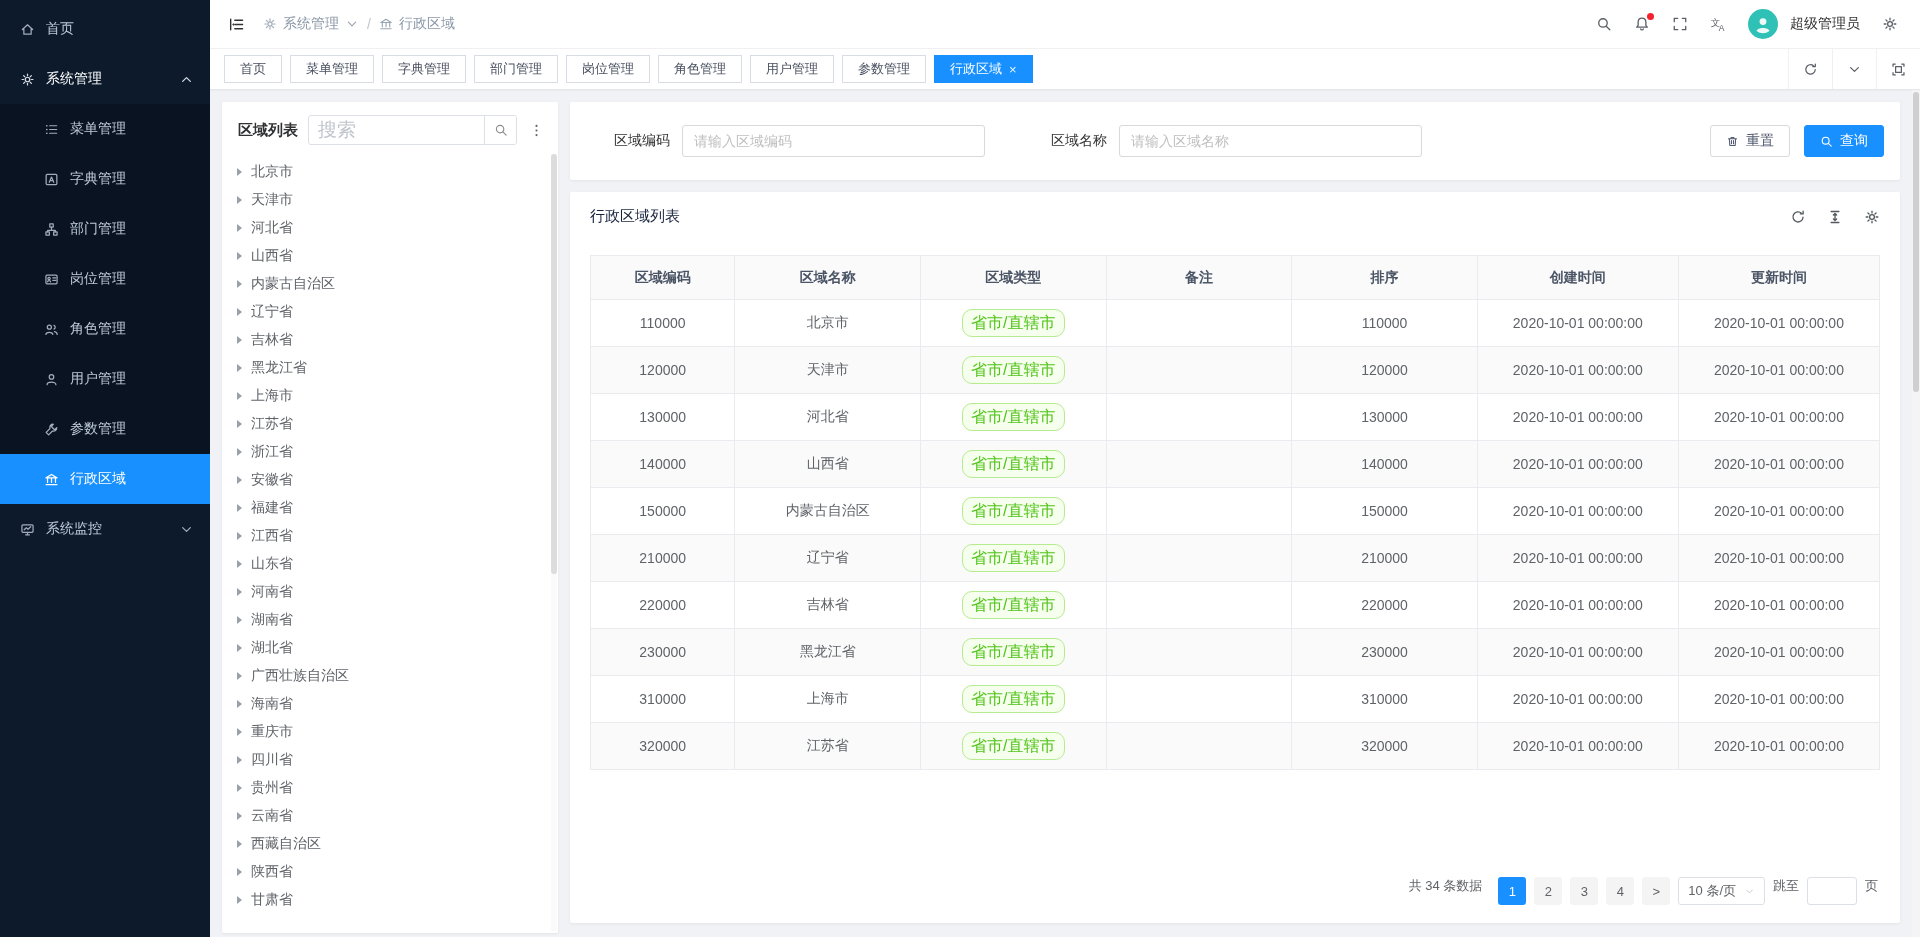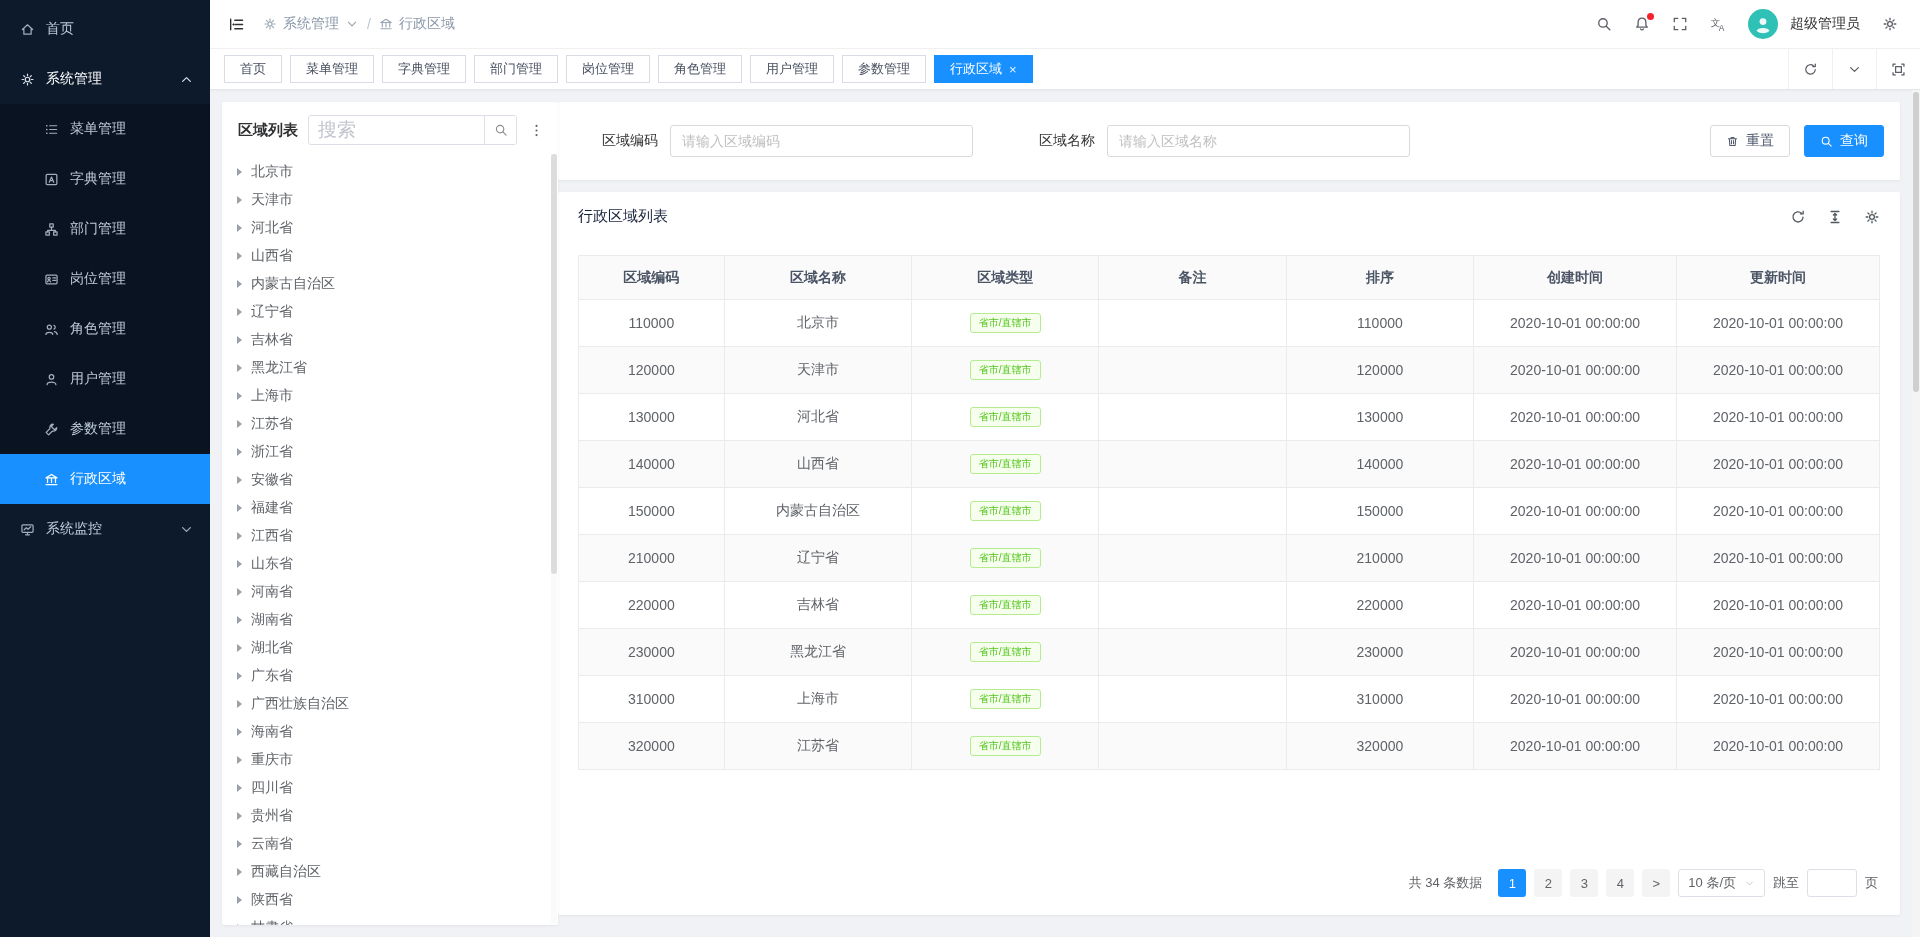--- a/index.html
+++ b/index.html
@@ -45,21 +45,21 @@
   
   .tabbar { height:41px; background:#fff; display:flex; align-items:center; padding-left:14px; border-bottom:1px solid #e4e7ea; box-shadow:0 1px 2px rgba(0,0,0,.03); flex-shrink:0; }
   .tabs { display:flex; align-items:center; gap:8px; }
   .tab { height:28px; display:flex; align-items:center; gap:7px; padding:0 15px; border:1px solid #d8dce5; background:#fff; color:#495060; font-size:13px; cursor:pointer; white-space:nowrap; }
   .tab.active { background:#1890ff; border-color:#1890ff; color:#fff; }
   .tab-close { font-size:13px; line-height:1; opacity:.9; cursor:pointer; }
   .tab-controls { margin-left:auto; display:flex; height:100%; }
   .tab-ctrl { width:44px; height:100%; border-left:1px solid #f0f0f0; display:flex; align-items:center; justify-content:center; color:#5a5e66; font-size:15px; cursor:pointer; }
 
   
-  .content { flex:1; display:flex; padding:12px 20px 12px 12px; min-height:0; position:relative; }
+  .content { flex:1; display:flex; gap:12px; padding:12px 20px 4px 12px; min-height:0; position:relative; }
   .page-scrollbar { position:absolute; right:0; top:0; width:8px; height:100%; background:#f4f4f4; }
   .page-scrollbar .thumb { position:absolute; top:2px; left:1px; width:6px; height:300px; border-radius:3px; background:#cfcfcf; }
 
   .card { background:#fff; border-radius:2px; box-shadow:0 1px 3px rgba(0,21,41,.06); }
 
   
   .tree-card { width:336px; flex-shrink:0; display:flex; flex-direction:column; min-height:0; position:relative; }
   .tree-head { display:flex; align-items:center; gap:10px; padding:13px 12px 11px 16px; }
   .tree-title { font-size:15px; font-weight:bold; color:#303133; white-space:nowrap; }
   .tree-search { flex:1; display:flex; align-items:center; border:1px solid #dcdfe6; border-radius:3px; height:30px; overflow:hidden; }
@@ -90,23 +90,23 @@
   .table-card { flex:1; display:flex; flex-direction:column; min-height:0; padding:15px 20px 10px; }
   .card-head { display:flex; align-items:center; margin-bottom:29px; flex-shrink:0; }
   .card-title { font-size:15px; color:#17233d; }
   .card-tools { margin-left:auto; display:flex; gap:21px; color:#515a5e; font-size:16px; }
   .card-tools .icon { cursor:pointer; }
 
   table { width:100%; border-collapse:collapse; table-layout:fixed; font-size:14px; color:#5f6368; flex-shrink:0; }
   th { background:#fafafa; height:44px; font-weight:bold; color:#4b5566; border:1px solid #e9ebef; text-align:center; font-size:14px; }
   td { height:47px; border:1px solid #e9ebef; text-align:center; background:#fff; }
   tr.striped td { background:#fafafa; }
-  .badge { display:inline-block; padding:2px 8px 3px; font-size:10px; line-height:1.35; color:#52c41a; background:#f6ffed; border:1px solid #b7eb8f; border-radius:3px; }
-
-  .pager { margin-top:auto; display:flex; align-items:center; justify-content:flex-end; gap:8px; padding:14px 2px 8px; font-size:13px; color:#606266; flex-shrink:0; }
+  .badge { display:inline-block; padding:2px 8px 3px; font-size:16px; line-height:1.35; color:#52c41a; background:#f6ffed; border:1px solid #b7eb8f; border-radius:10px; }
+
+  .pager { margin-top:auto; display:flex; align-items:flex-start; justify-content:flex-end; gap:8px; padding:14px 2px 8px; font-size:13px; color:#606266; flex-shrink:0; }
   .pager-total { margin-right:8px; font-size:13px; color:#606266; }
   .page-btn { min-width:28px; height:28px; padding:0 6px; border:none; border-radius:3px; background:#f4f4f5; color:#606266; display:inline-flex; align-items:center; justify-content:center; font-size:13px; cursor:pointer; }
   .page-btn.active { background:#1890ff; color:#fff; }
   .size-select { height:28px; border:1px solid #dcdfe6; border-radius:3px; padding:0 9px; display:inline-flex; align-items:center; gap:8px; background:#fff; cursor:pointer; color:#606266; }
   .size-select .icon { font-size:11px; color:#c0c4cc; }
   .jump-input { width:50px; height:28px; border:1px solid #dcdfe6; border-radius:3px; outline:none; padding:0 6px; font-size:13px; }
 </style>
 </head>
 <body>
 
@@ -450,24 +450,20 @@
             <span class="tree-caret"></span>
             <span>河南省</span>
           </div>
           <div class="tree-item">
             <span class="tree-caret"></span>
             <span>湖南省</span>
           </div>
           <div class="tree-item">
             <span class="tree-caret"></span>
             <span>湖北省</span>
-          </div>
-          <div class="tree-item">
-            <span class="tree-caret"></span>
-            <span>广东省</span>
           </div>
           <div class="tree-item">
             <span class="tree-caret"></span>
             <span>广西壮族自治区</span>
           </div>
           <div class="tree-item">
             <span class="tree-caret"></span>
             <span>海南省</span>
           </div>
           <div class="tree-item">

